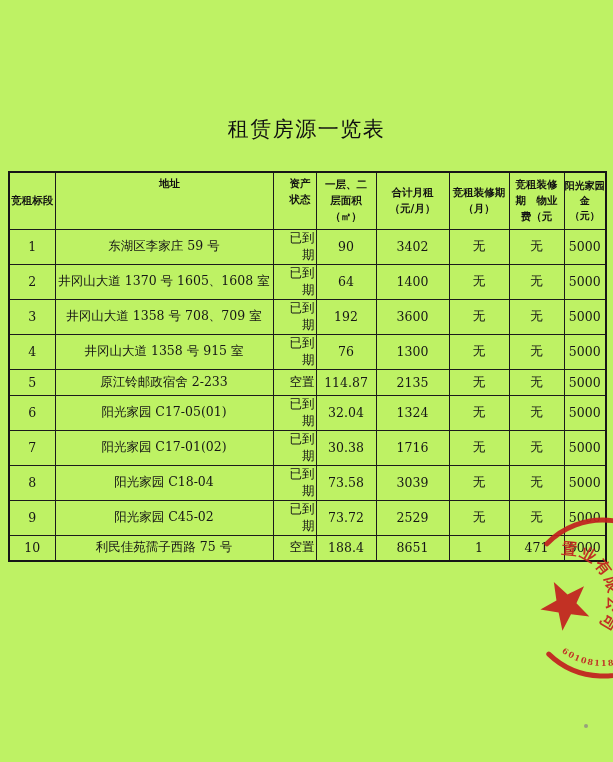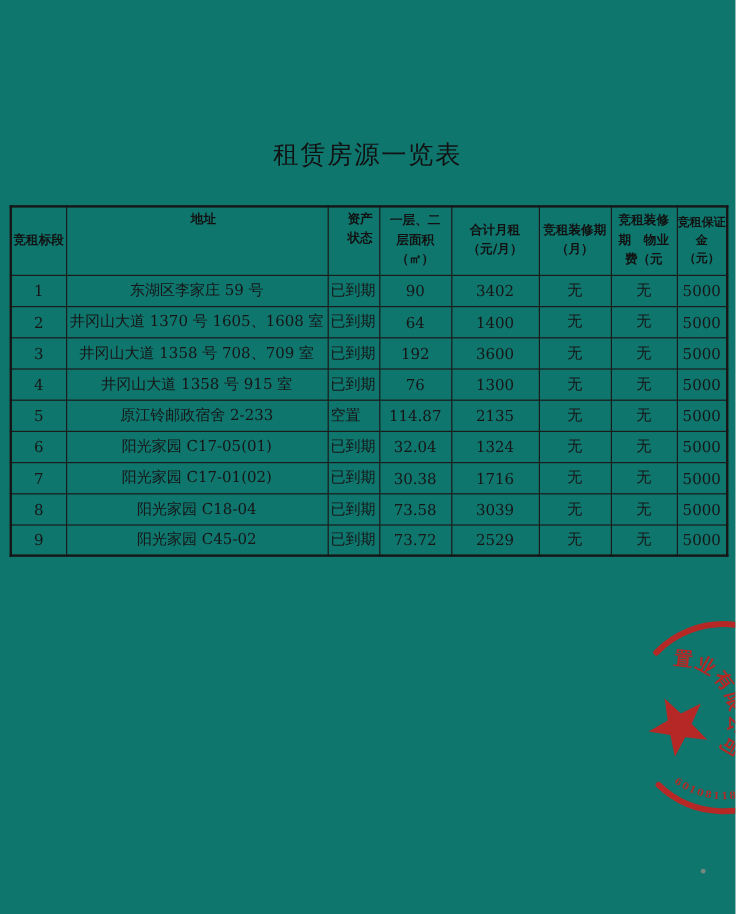--- a/index.html
+++ b/index.html
@@ -1,17 +1,17 @@
 <!DOCTYPE html>
 <html><head>
 <meta charset="utf-8">
 <style>
   html,body{margin:0;padding:0;background:#ffffff;}
   .page{
-    position:relative;width:613px;height:762px;background:#0f766e;
+    position:relative;width:613px;height:762px;background:#bef264;
     overflow:hidden;font-family:"DejaVu Serif","Liberation Serif",serif;color:#161616;
   }
   .doc-title{
     position:absolute;top:101px;left:0;right:0;text-align:center;
     font-size:21px;letter-spacing:1.5px;font-weight:500;color:#111;
   }
   table.listing{
     position:absolute;left:8px;top:171px;width:597px;
     border-collapse:collapse;table-layout:fixed;
     border:2px solid #161616;
@@ -19,21 +19,21 @@
   th,td{border:1px solid #1b1b1b;overflow:hidden;}
   thead tr{height:57px;}
   tbody tr{height:26px;}
   th{
     font-weight:bold;font-size:10.5px;text-align:center;vertical-align:middle;
     white-space:pre-line;line-height:1.5;padding:0;color:#111;
   }
   th.h-address,th.h-status{vertical-align:top;padding-top:3px;padding-left:11px;}
   th.h-deposit{font-size:10px;}
   td{font-size:12.5px;text-align:center;padding:0 1px;}
-  td.c-status{text-align:left;padding-left:2px;margin-top:38px;}
+  td.c-status{text-align:right;padding-left:12px;margin-top:38px;}
   col.col-section{width:46px}
   col.col-address{width:218px}
   col.col-status{width:43px}
   col.col-area{width:60px}
   col.col-rent{width:73px}
   col.col-period{width:60px}
   col.col-fee{width:55px}
   col.col-deposit{width:42px}
   .seal{position:absolute;left:453px;top:498px;width:160px;height:200px;}
   .scan-speck{
@@ -68,21 +68,21 @@
           <th class="h-area">一层、二
 层面积
 （㎡）</th>
           <th class="h-rent">合计月租
 （元/月）</th>
           <th class="h-period">竞租装修期
 （月）</th>
           <th class="h-fee">竞租装修
 期　物业
 费（元</th>
-          <th class="h-deposit">竞租保证
+          <th class="h-deposit">阳光家园
 金
 （元）</th>
         </tr>
     </thead>
     <tbody>
         <tr>
           <td class="c-section">1</td>
           <td class="c-address">东湖区李家庄 59 号</td>
           <td class="c-status">已到期</td>
           <td class="c-area">90</td>
@@ -162,20 +162,30 @@
           <td class="c-deposit">5000</td>
         </tr>
         <tr>
           <td class="c-section">9</td>
           <td class="c-address">阳光家园 C45-02</td>
           <td class="c-status">已到期</td>
           <td class="c-area">73.72</td>
           <td class="c-rent">2529</td>
           <td class="c-period">无</td>
           <td class="c-fee">无</td>
+          <td class="c-deposit">5000</td>
+        </tr>
+        <tr>
+          <td class="c-section">10</td>
+          <td class="c-address">利民佳苑孺子西路 75 号</td>
+          <td class="c-status">空置</td>
+          <td class="c-area">188.4</td>
+          <td class="c-rent">8651</td>
+          <td class="c-period">1</td>
+          <td class="c-fee">471</td>
           <td class="c-deposit">5000</td>
         </tr>
       </tbody>
   </table>
 
   <svg class="seal" viewBox="0 0 160 200" xmlns="http://www.w3.org/2000/svg">
     <g fill="none" stroke="#c2221f" stroke-width="5" stroke-linecap="round" opacity="0.93">
       <path d="M 93.9 45.8 A 78 78 0 0 1 217.5 61"></path>
       <path d="M 95.8 156.1 A 78 78 0 0 0 200.1 159.8"></path>
     </g>

